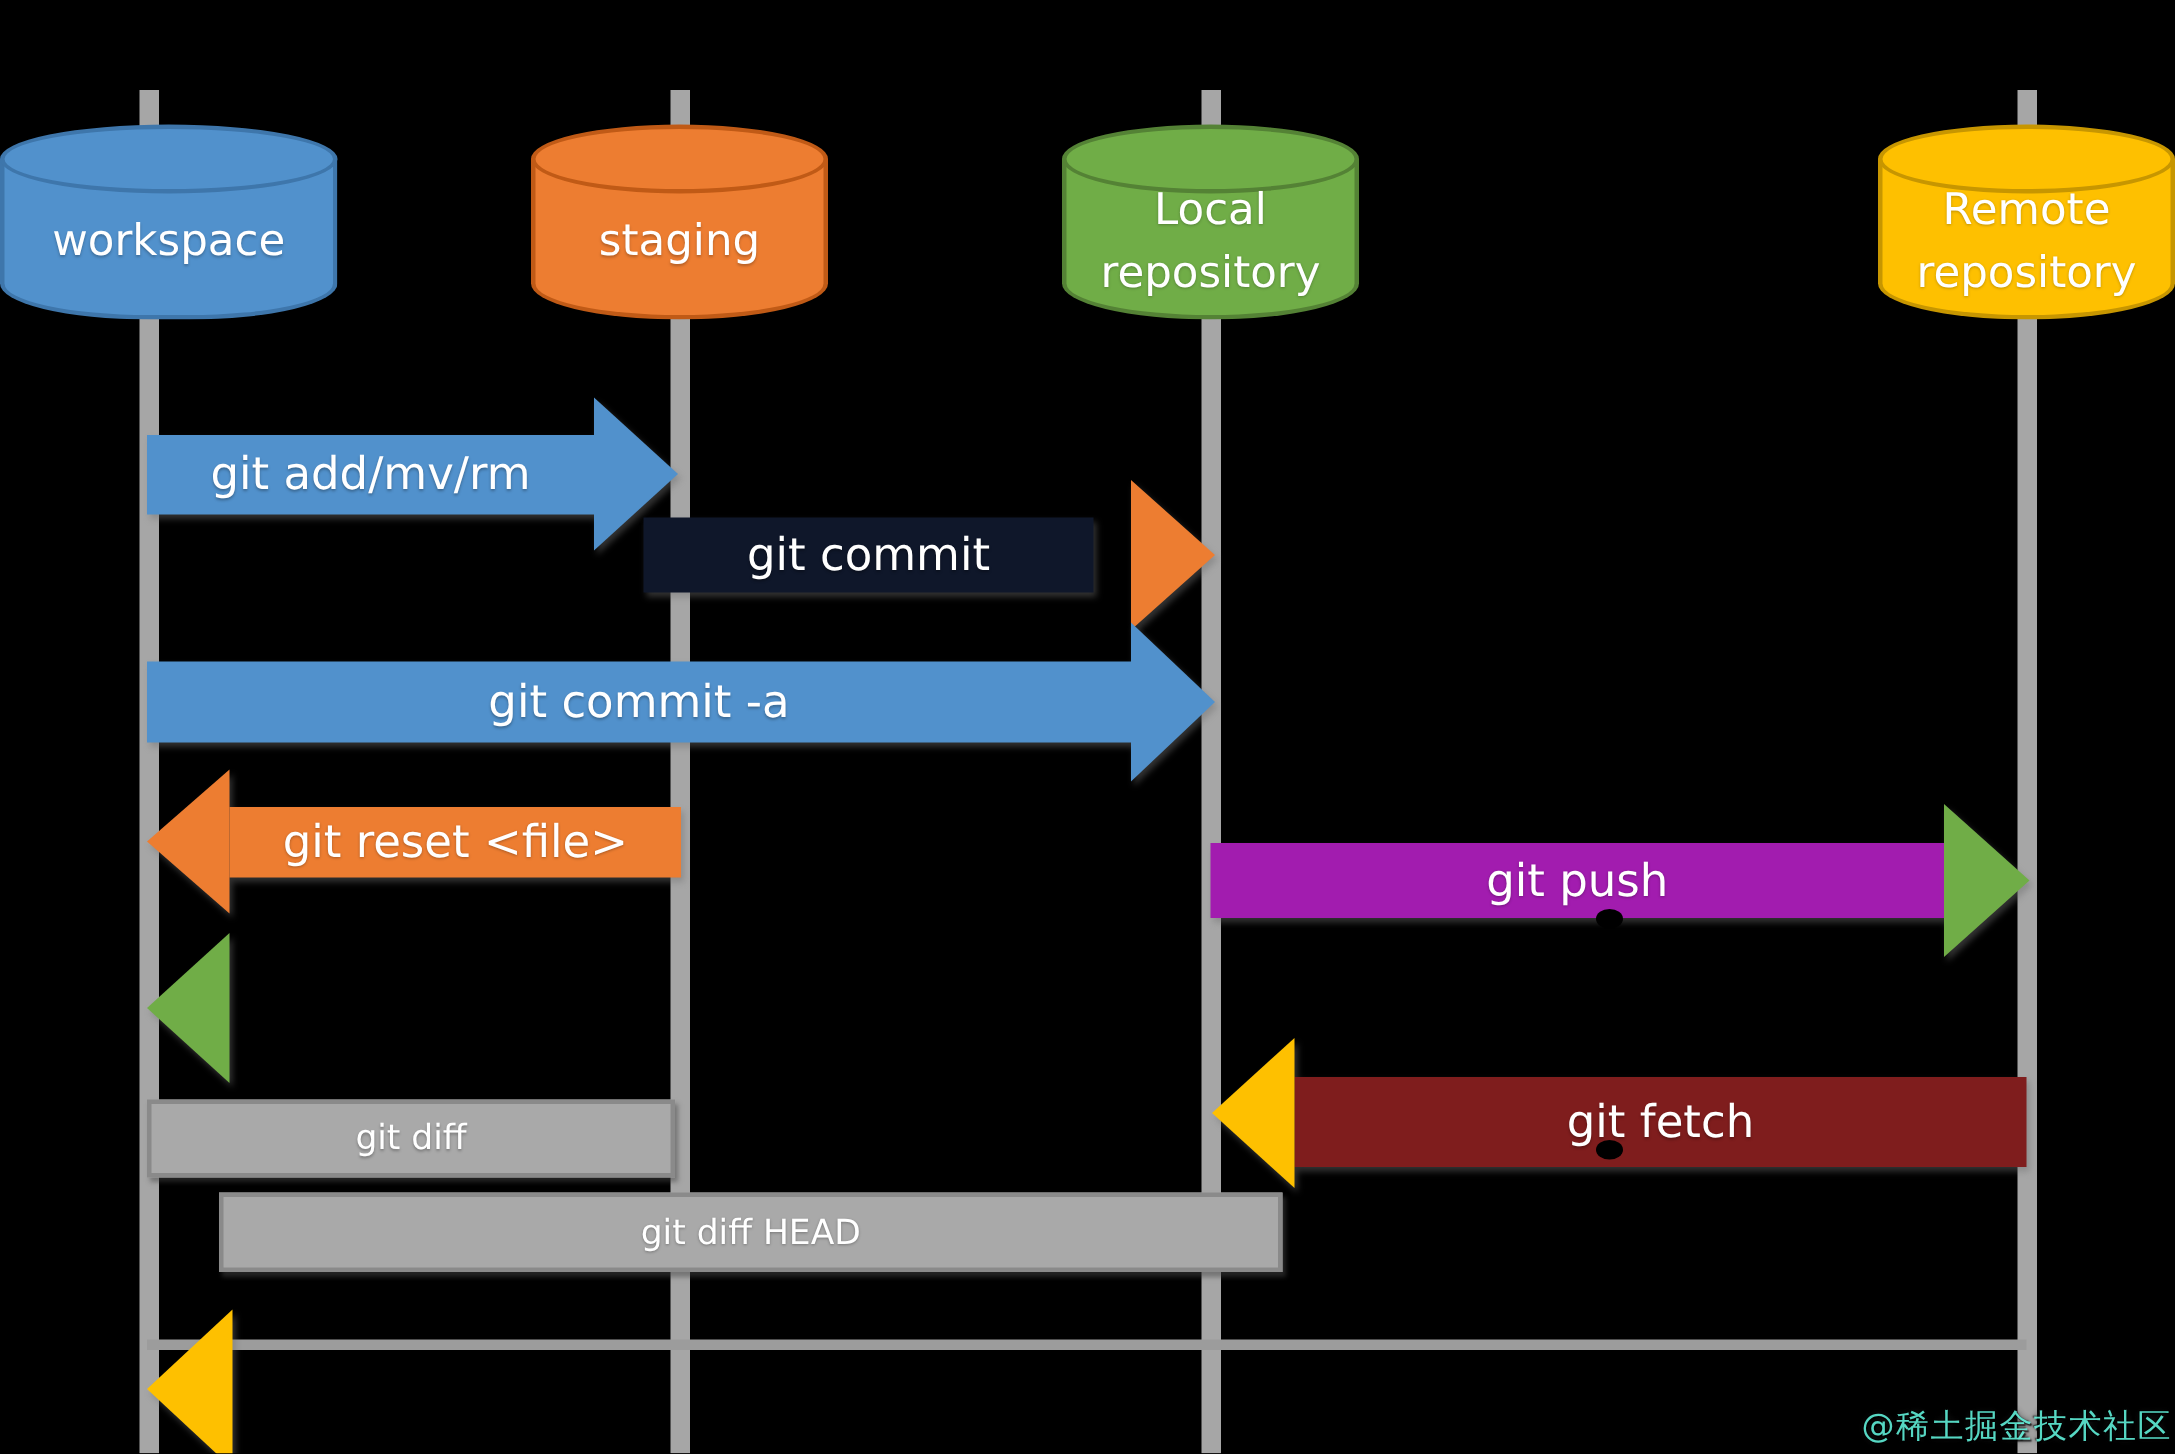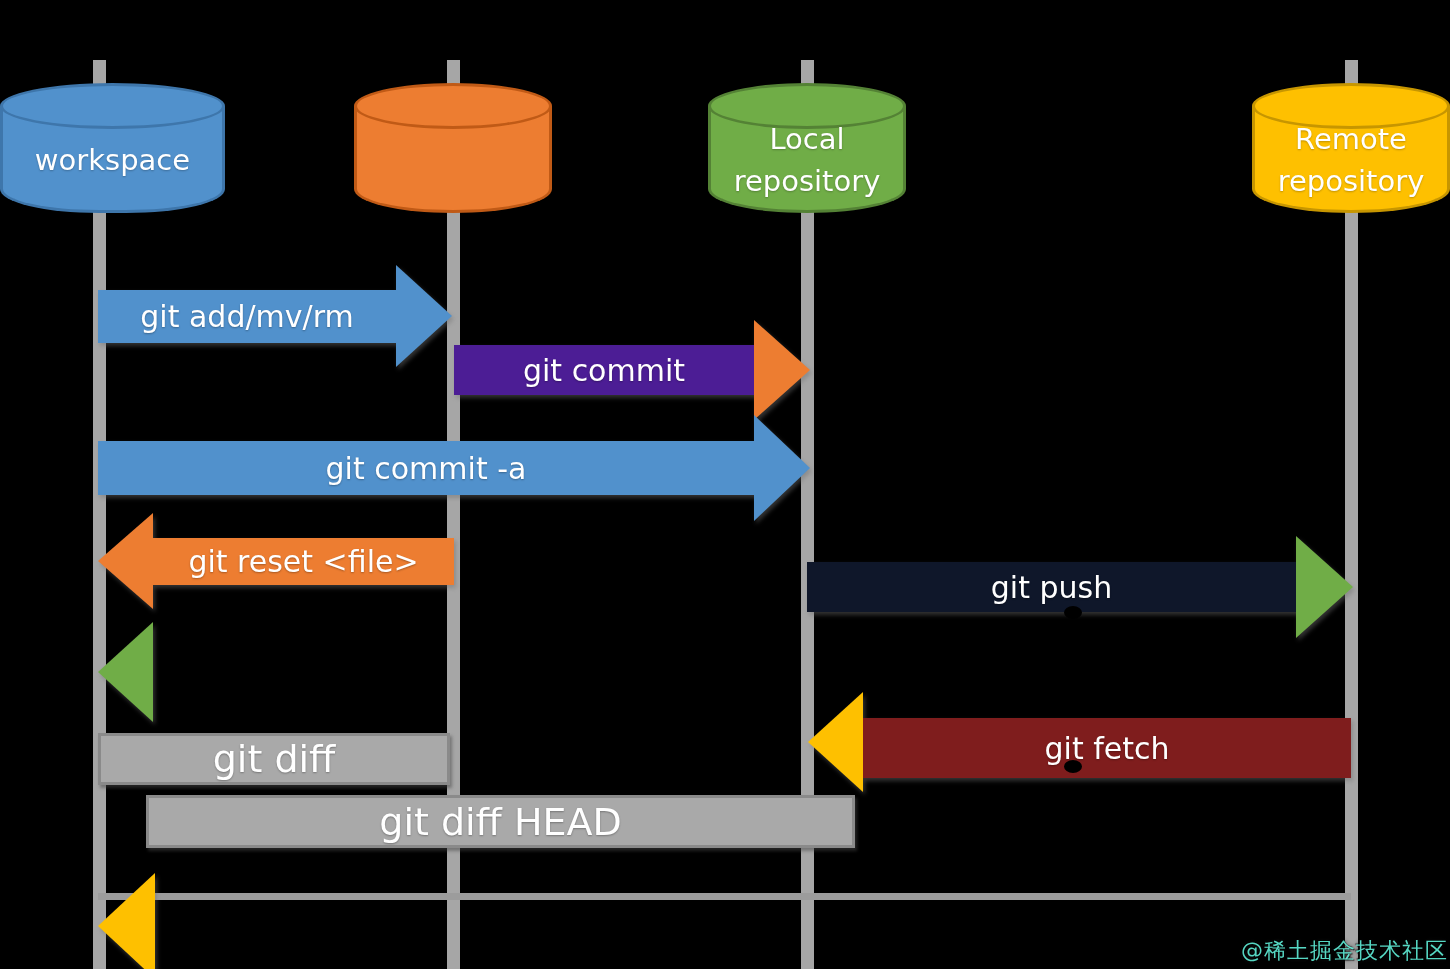--- a/index.html
+++ b/index.html
@@ -74,21 +74,21 @@
     text-shadow:0 1px 2px rgba(0,0,0,0.3);
   }
   .cmdbox{
     position:absolute;
     border:3px solid;
     box-sizing:border-box;
     display:flex;align-items:center;justify-content:center;
     z-index:4;
     box-shadow:2px 3px 3px rgba(70,70,70,0.5);
   }
-  .cmdbox .arrow-label{font-size:38px;}
+  .cmdbox .arrow-label{font-size:23px;}
   .dot{
     position:absolute;
     width:18px;height:13px;
     background:#000;
     border-radius:50%;
     z-index:6;
   }
   .watermark{
     position:absolute;
     right:2px;bottom:3px;
@@ -113,20 +113,23 @@
     <div class="cyl" style="left: 0px; padding-left: 27px; --fill: #5191cc; --stroke: #3e76ab;">
       <div class="cyl-body"></div>
       <div class="cyl-top"></div>
       <div class="cyl-label">
         <span>workspace</span>
       </div>
     </div>
     <div class="cyl" style="left: 354px; --fill: #ed7d31; --stroke: #c05a16;">
       <div class="cyl-body"></div>
       <div class="cyl-top"></div>
+      <div class="cyl-label">
+        <span>staging</span>
+      </div>
     </div>
     <div class="cyl" style="left: 708px; --fill: #70ad47; --stroke: #548235;">
       <div class="cyl-body"></div>
       <div class="cyl-top"></div>
       <div class="cyl-label">
         <span>Local</span>
         <span>repository</span>
       </div>
     </div>
     <div class="cyl" style="left: 1252px; --fill: #fec000; --stroke: #c79600;">
@@ -137,39 +140,39 @@
         <span>repository</span>
       </div>
     </div>
     <div class="arrow">
       <div class="arrow-body" style="left: 98px; top: 290px; width: 298px; height: 53px; background: rgb(81, 145, 204);">
         <span class="arrow-label">git add/mv/rm</span>
       </div>
       <div class="arrow-head" style="top: 265px; border-top: 51.5px solid transparent; border-bottom: 51.5px solid transparent; left: 396px; border-left: 56px solid rgb(81, 145, 204);"></div>
     </div>
     <div class="arrow">
-      <div class="arrow-body" style="left: 454px; top: 345px; width: 300px; height: 50px; background: #4c1d95;">
+      <div class="arrow-body" style="left: 429px; top: 345px; width: 300px; height: 50px; background: #0f172a;">
         <span class="arrow-label">git commit</span>
       </div>
       <div class="arrow-head" style="top: 320px; border-top: 50px solid transparent; border-bottom: 50px solid transparent; left: 754px; border-left: 56px solid rgb(237, 125, 49);"></div>
     </div>
     <div class="arrow">
       <div class="arrow-body" style="left: 98px; top: 441px; width: 656px; height: 54px; background: rgb(81, 145, 204);">
         <span class="arrow-label">git commit -a</span>
       </div>
       <div class="arrow-head" style="top: 415px; border-top: 53px solid transparent; border-bottom: 53px solid transparent; left: 754px; border-left: 56px solid rgb(81, 145, 204);"></div>
     </div>
     <div class="arrow">
       <div class="arrow-body" style="left: 153px; top: 538px; width: 301px; height: 47px; background: rgb(237, 125, 49);">
         <span class="arrow-label">git reset &lt;file&gt;</span>
       </div>
       <div class="arrow-head" style="top: 513px; border-top: 48.5px solid transparent; border-bottom: 48.5px solid transparent; left: 98px; border-right: 55px solid rgb(237, 125, 49);"></div>
     </div>
     <div class="arrow">
-      <div class="arrow-body" style="left: 807px; top: 562px; width: 489px; height: 50px; background: #0f172a;">
+      <div class="arrow-body" style="left: 807px; top: 562px; width: 489px; height: 50px; background: #a21caf;">
         <span class="arrow-label">git push</span>
       </div>
       <div class="arrow-head" style="top: 536px; border-top: 51px solid transparent; border-bottom: 51px solid transparent; left: 1296px; border-left: 57px solid rgb(112, 173, 71);"></div>
     </div>
     <div class="arrow">
       <div class="arrow-head" style="top: 622px; border-top: 50.5px solid transparent; border-bottom: 50.5px solid transparent; left: 98px; border-right: 55px solid rgb(112, 173, 71);"></div>
     </div>
     <div class="arrow">
       <div class="arrow-body" style="left: 863px; top: 718px; width: 488px; height: 60px; background: #7f1d1d;">
         <span class="arrow-label">git fetch</span>

